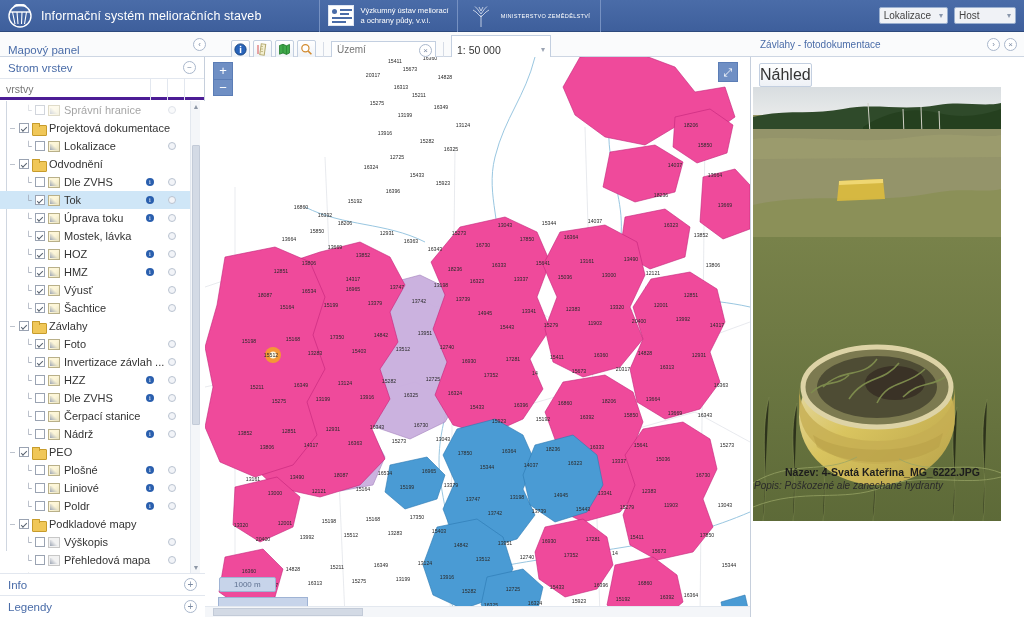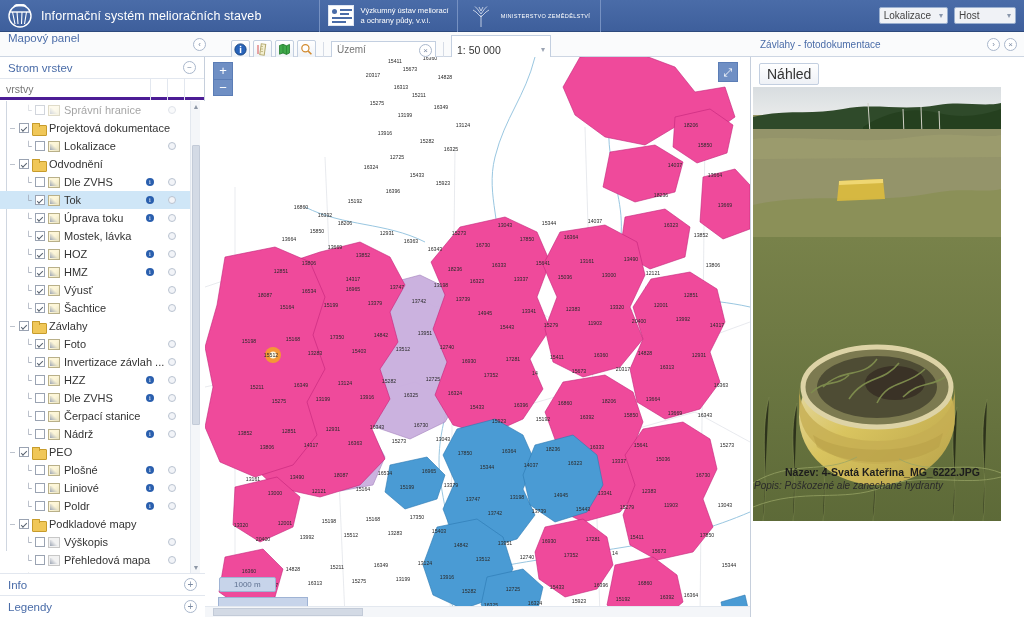--- a/index.html
+++ b/index.html
@@ -44,21 +44,21 @@
     background:#f0f2f6; border:1px solid #9bb0d0; border-radius:2px;
     height:17px; min-width:62px; padding:0 4px; font-size:10px; color:#444;
     display:flex; align-items:center; justify-content:space-between; gap:8px; cursor:pointer;
   }
   .hdr-select .cv { color:#8a97ab; font-size:8px; }
 
   
   .subbar {
     position:absolute; top:32px; left:0; width:1024px; height:25px;
     background:#fafbfc; border-bottom:1px solid #cdd6e3;
-    display:flex; align-items:flex-start;
+    display:flex; align-items:flex-end;
   }
   .panel-label { color:#4a6ca8; font-size:11.5px; padding-left:8px; }
   .circle-btn {
     width:13px; height:13px; border-radius:50%; border:1px solid #a9b7cc;
     color:#7b8aa3; font-size:8px; line-height:11px; text-align:center;
     cursor:pointer; background:#fff; flex:none;
   }
   .sub-collapse { position:absolute; left:193px; top:6px; }
   .tools { position:absolute; left:231px; top:3px; display:flex; align-items:center; gap:3px; }
   .tbtn {
@@ -223,21 +223,21 @@
     position:absolute; left:13px; bottom:8px; width:90px; height:12px;
     background:#c7d4ea; border:1px solid #9fb3d4; z-index:6;
   }
 
   
   .rightpanel {
     position:absolute; top:57px; left:750px; width:274px; height:560px;
     background:#fff; border-left:1px solid #c6cfdc;
   }
   .nahled {
-    margin:6px 0 0 8px; display:inline-block; padding:2px 7px; font-size:14px;
+    margin:6px 0 0 8px; display:inline-block; padding:2px 0; font-size:16px;
     background:linear-gradient(#ffffff,#eef1f6); border:1px solid #c3cfe0;
     border-radius:2px; color:#333; cursor:pointer;
   }
   .photo {
     position:absolute; left:2px; top:30px; width:248px; height:434px;
     overflow:hidden; background:#7f8a5a;
   }
   .photo svg { display:block; }
   .meta { position:absolute; left:754px; top:466px; width:266px; }
   .meta .n { font-size:10.5px; font-weight:bold; color:#1d1d1d;padding-left:31px; }

